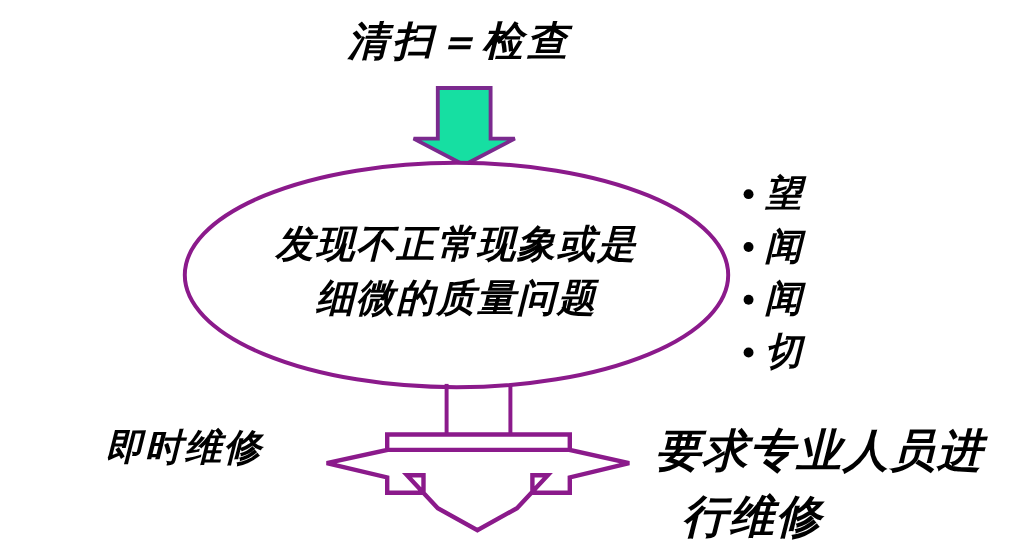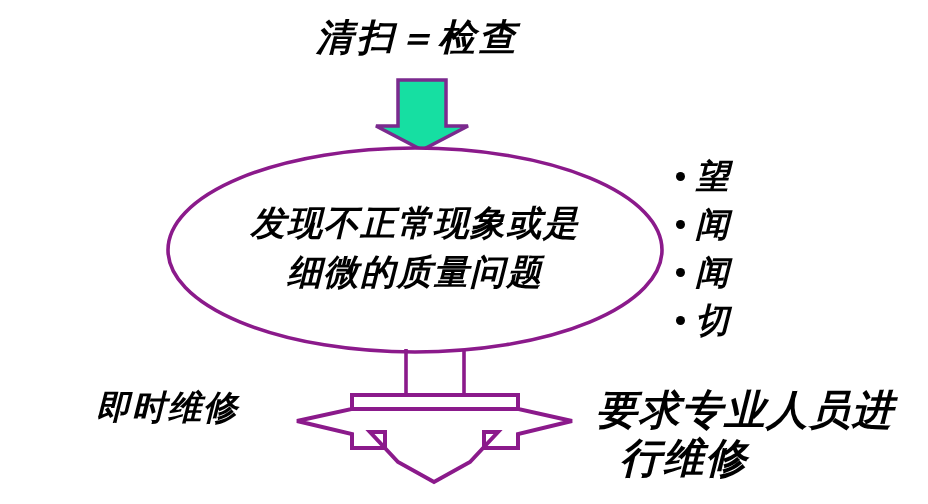--- a/index.html
+++ b/index.html
@@ -89,20 +89,21 @@
   #professional-repair-text {
     left: 596px;
     top: 386px;
     font-size: 41px;
     letter-spacing: 0.04em;
     text-align: left;
   }
   #professional-repair-text .line2 {
     display: block;
     padding-left: 24px;
+    margin-top: 12px;
   }
 
   
   #ellipse-text {
     position: absolute;
     left: 180px;
     top: 198px;
     width: 470px;
     text-align: center;
     color: #000;

